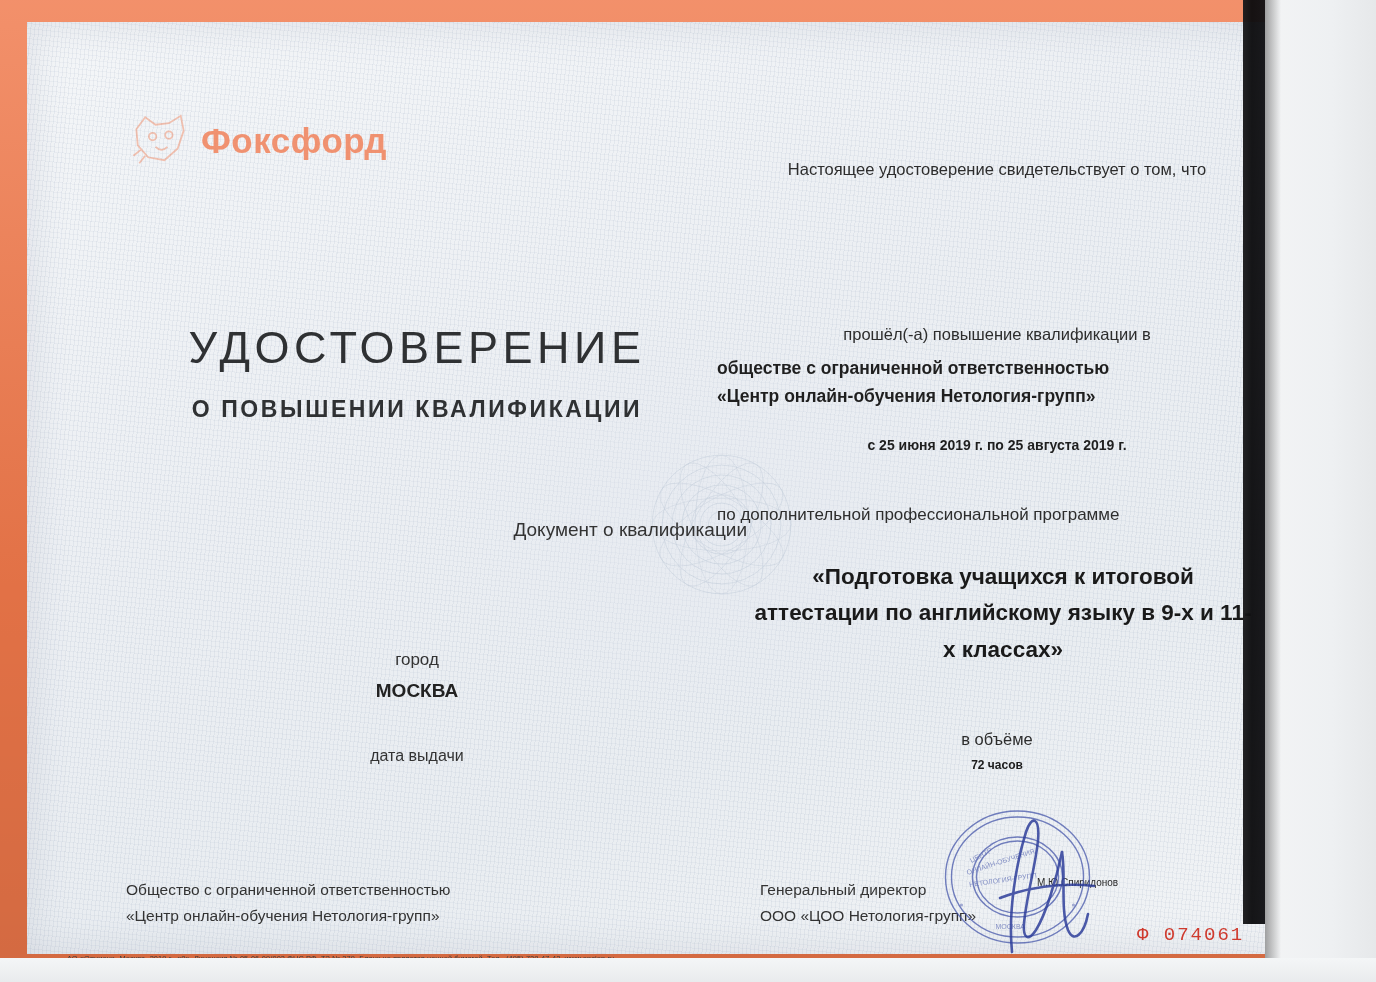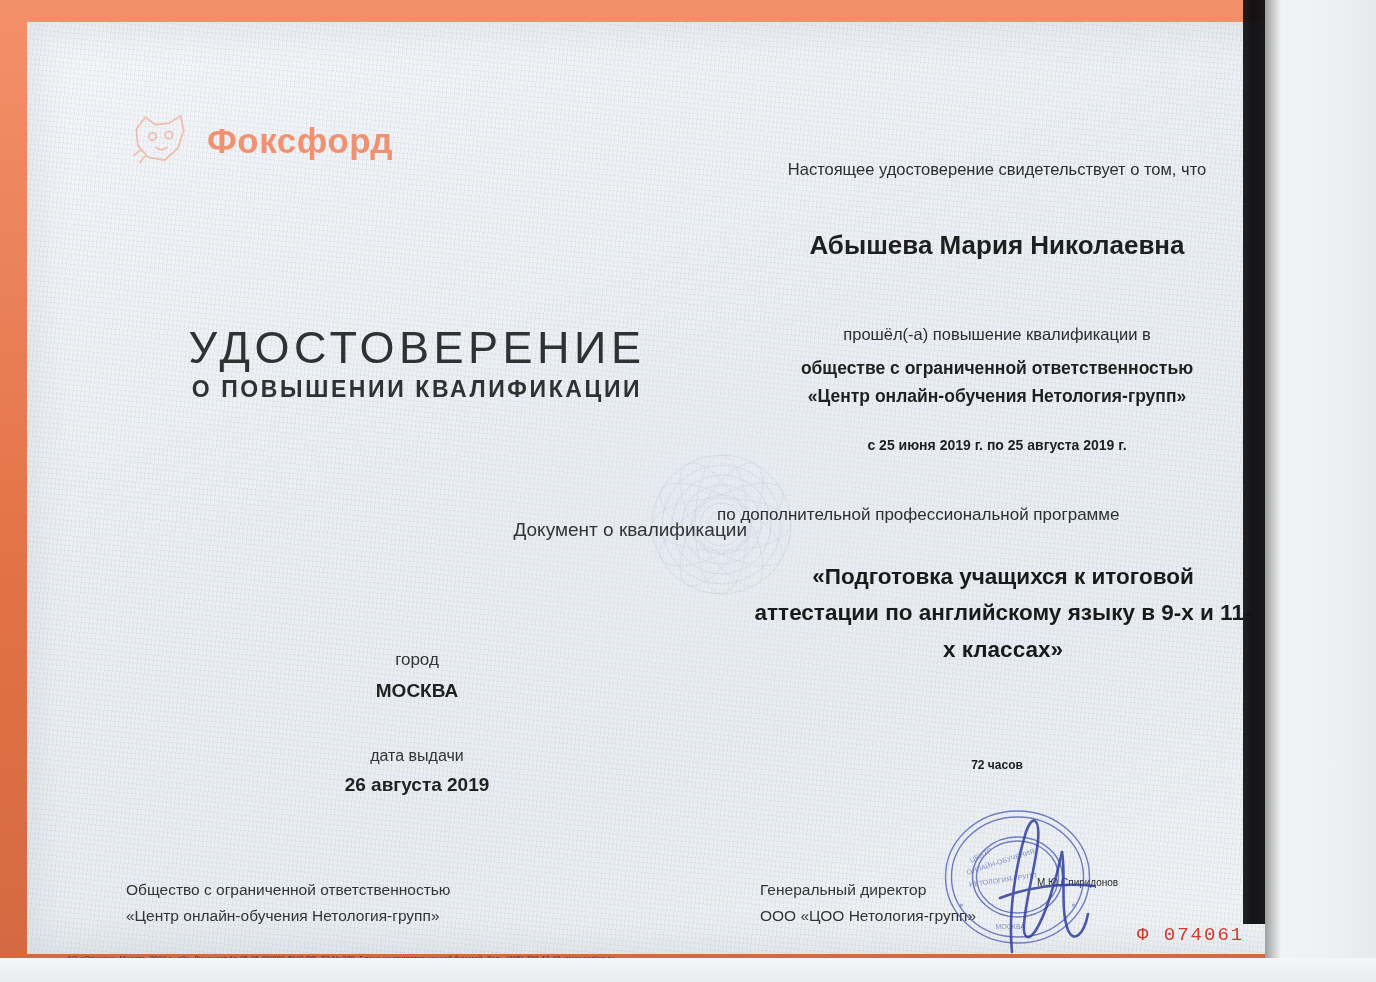--- a/index.html
+++ b/index.html
@@ -96,21 +96,21 @@
     background: linear-gradient(180deg, #f4f6f7, #e9ebed);
   }
 
   
   .logo {
     position: absolute;
     left: 96px;
     top: 82px;
     display: flex;
     align-items: center;
-    gap: 10px;
+    gap: 4px;
   }
   .logo-mark {
     width: 74px;
     height: 74px;
     opacity: 0.45;
   }
   .logo-text {
     font-size: 35px;
     font-weight: bold;
     letter-spacing: 0.5px;
@@ -129,21 +129,21 @@
     color: #2b2b2b;
   }
   .title-main {
     font-size: 45px;
     letter-spacing: 4.5px;
     font-weight: normal;
     color: #2f3133;
     font-family: "Liberation Sans", sans-serif;
   }
   .title-sub {
-    margin-top: 2px;
+    margin-top: 22px;
     font-size: 23px;
     letter-spacing: 2.6px;
     font-weight: bold;
     color: #2f3133;
   }
   .doc-kind {
     position: absolute;
     left: 60px;
     top: 497px;
     width: 660px;
@@ -217,21 +217,20 @@
     width: 560px;
     text-align: center;
     font-size: 16.5px;
     color: #2d2d2d;
   }
   .r-org {
     position: absolute;
     left: 690px;
     top: 332px;
     width: 560px;
-    text-align: center;
     font-size: 17.5px;
     font-weight: bold;
     color: #1f1f1f;
     line-height: 1.6;
   }
   .r-period {
     position: absolute;
     left: 690px;
     top: 415px;
     width: 560px;
@@ -389,40 +388,39 @@
       <div class="title-main">УДОСТОВЕРЕНИЕ</div>
       <div class="title-sub">О ПОВЫШЕНИИ КВАЛИФИКАЦИИ</div>
     </div>
 
     <div class="doc-kind">Документ о квалификации</div>
 
     <div class="city-label">город</div>
     <div class="city-value">МОСКВА</div>
 
     <div class="date-label">дата выдачи</div>
-    <div class="date-value">26 августа 2019</div>
 
     <div class="r-intro">Настоящее удостоверение свидетельствует о том, что</div>
-    <div class="r-name">Абышева Мария Николаевна</div>
     <div class="r-passed">прошёл(-а) повышение квалификации в</div>
 
     <div class="r-org">
       <div>обществе с ограниченной ответственностью</div>
       <div>«Центр онлайн-обучения Нетология-групп»</div>
     </div>
 
     <div class="r-period">с 25 июня 2019 г. по 25 августа 2019 г.</div>
     <div class="r-program-label">по дополнительной профессиональной программе</div>
 
     <div class="r-program">
       <div>«Подготовка учащихся к итоговой</div>
       <div>аттестации по английскому языку в 9-х  и 11-</div>
       <div>х классах»</div>
     </div>
 
+    <div class="r-volume-label">в объёме</div>
     <div class="r-volume-value">72 часов</div>
 
     <div class="footer-left">
       <div>Общество с ограниченной ответственностью</div>
       <div>«Центр онлайн-обучения Нетология-групп»</div>
     </div>
 
     <div class="footer-right">
       <div>Генеральный директор</div>
       <div>ООО «ЦОО Нетология-групп»</div>

